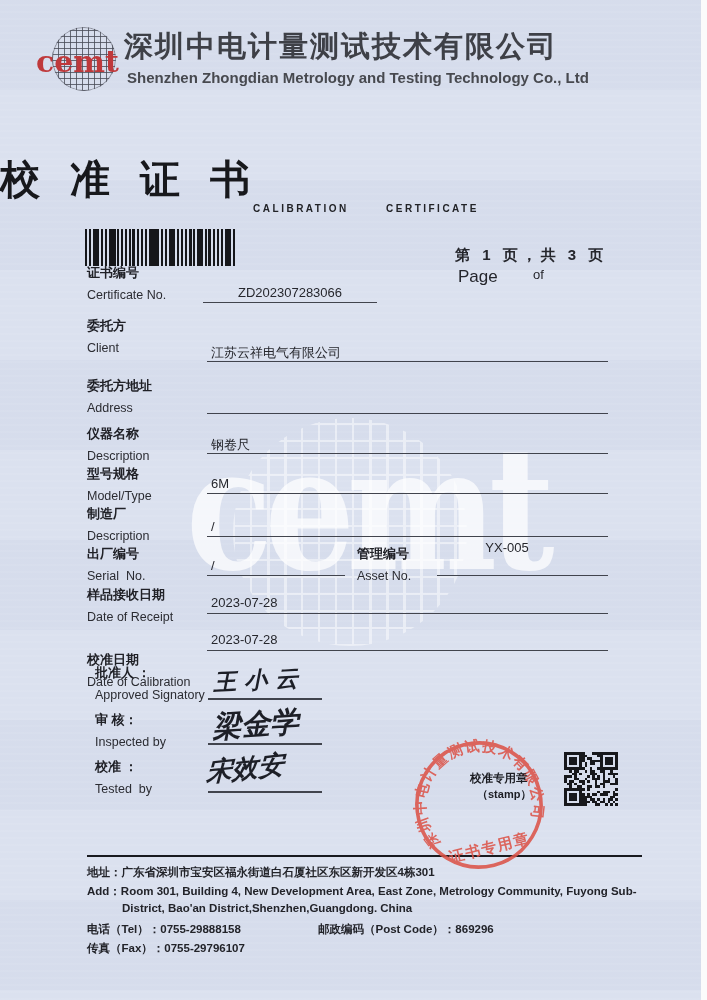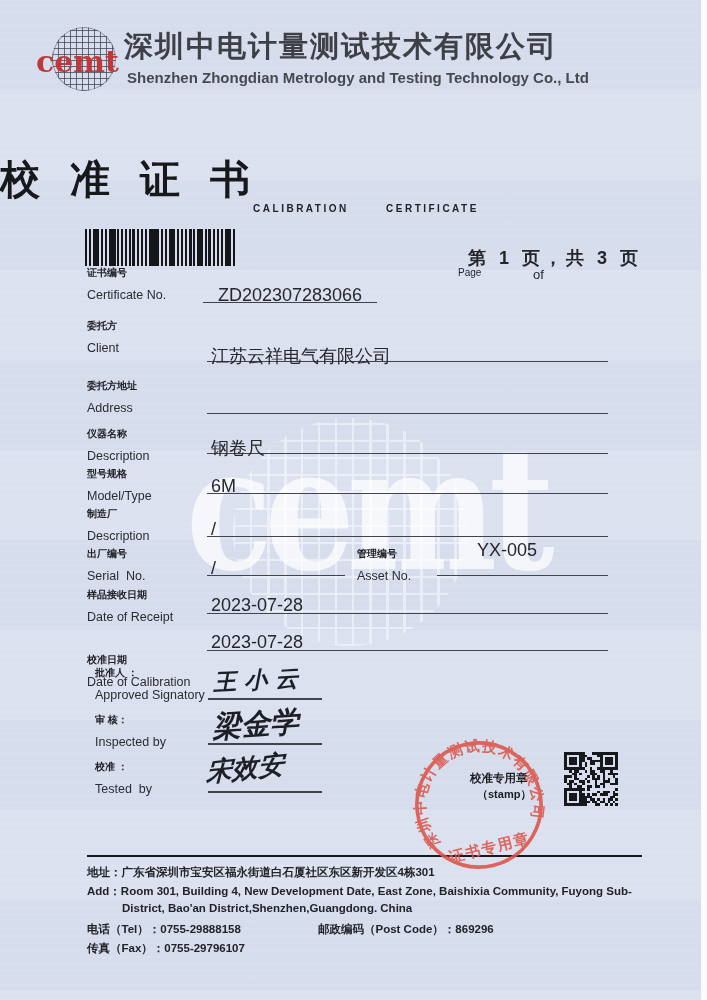--- a/index.html
+++ b/index.html
@@ -25,29 +25,29 @@
   .title-zh{position:absolute;left:0;top:152px;width:100%;text-align:left;font-size:40px;font-weight:600;
     letter-spacing:30px;box-sizing:border-box;color:#17181c;}
   .title-en{position:absolute;left:0;top:203px;width:100%;text-align:center;font-size:10px;font-weight:600;
     letter-spacing:2.5px;word-spacing:32px;padding-left:25px;box-sizing:border-box;color:#222327;}
   
   .barcode{position:absolute;left:85px;top:229px;width:152px;height:37px;
     background:
       repeating-linear-gradient(90deg,#15161a 0 2px, rgba(0,0,0,0) 2px 4px),
       repeating-linear-gradient(90deg, rgba(0,0,0,0) 0 9px,#15161a 9px 12px, rgba(0,0,0,0) 12px 19px),
       repeating-linear-gradient(90deg, rgba(0,0,0,0) 0 26px,#15161a 26px 31px, rgba(0,0,0,0) 31px 43px);}
-  .pageinfo-zh{position:absolute;left:455px;top:246px;font-size:18px;font-weight:600;letter-spacing:4px;margin-left:13px;}
-  .pageinfo-page{position:absolute;left:458px;top:267px;font-size:10px;}
+  .pageinfo-zh{position:absolute;left:455px;top:246px;font-size:15px;font-weight:600;letter-spacing:4px;}
+  .pageinfo-page{position:absolute;left:458px;top:267px;font-size:17px;}
   .pageinfo-of{position:absolute;left:533px;top:267px;font-size:13px;}
   
   .lbl{position:absolute;z-index:2;}
-  .lbl .zh{font-size:10px;font-weight:700;line-height:16px;white-space:pre;color:#202127;}
+  .lbl .zh{font-size:13px;font-weight:700;line-height:16px;white-space:pre;color:#202127;}
   .lbl .en{font-size:12.5px;line-height:16px;margin-top:6px;white-space:pre;color:#2b2c32;}
   .uline{position:absolute;height:0;border-bottom:1.6px solid #41444d;z-index:2;}
-  .val{position:absolute;font-size:18px;z-index:2;color:#26272d;white-space:pre;}
+  .val{position:absolute;font-size:13px;z-index:2;color:#26272d;white-space:pre;}
   .val.center{text-align:center;}
   .sig{position:absolute;z-index:2;font-family:"DejaVu Serif",serif;font-style:italic;font-weight:600;color:#1d1f27;}
   
   .wm-globe{position:absolute;left:233px;top:418px;width:234px;height:228px;border-radius:50%;z-index:1;
     background:
       repeating-linear-gradient(90deg, rgba(255,255,255,.95) 0 2.5px, rgba(0,0,0,0) 2.5px 17px),
       repeating-linear-gradient(0deg, rgba(255,255,255,.95) 0 2.5px, rgba(0,0,0,0) 2.5px 17px);
     opacity:.5;}
   .wm-text{position:absolute;left:186px;top:424px;z-index:1;font:700 142px "DejaVu Serif",serif;line-height:1;
     letter-spacing:-8px;color:rgba(255,255,255,.72);transform:scaleY(1.2);transform-origin:top left;}
@@ -419,20 +419,20 @@
       <rect x="8" y="20" width="1" height="1" fill="#17181c"></rect>
       <rect x="12" y="20" width="1" height="1" fill="#17181c"></rect>
       <rect x="13" y="20" width="1" height="1" fill="#17181c"></rect>
       <rect x="16" y="20" width="1" height="1" fill="#17181c"></rect>
       <rect x="18" y="20" width="1" height="1" fill="#17181c"></rect>
       <rect x="20" y="20" width="1" height="1" fill="#17181c"></rect>
     </svg>
 
   <div class="footer-line"></div>
   <div class="ft" style="left:87px;top:865px">地址：广东省深圳市宝安区福永街道白石厦社区东区新开发区4栋301</div>
-  <div class="ft" style="left:87px;top:884px">Add：Room 301, Building 4, New Development Date, East Zone, Baishixia Community, Fuyong Sub-</div>
+  <div class="ft" style="left:87px;top:884px">Add：Room 301, Building 4, New Development Area, East Zone, Metrology Community, Fuyong Sub-</div>
   <div class="ft" style="left:122px;top:902px">District, Bao'an District,Shenzhen,Guangdong. China</div>
   <div class="ft" style="left:87px;top:922px">电话（Tel）：0755-29888158</div>
   <div class="ft" style="left:318px;top:922px">邮政编码（Post Code）：869296</div>
   <div class="ft" style="left:87px;top:941px">传真（Fax）：0755-29796107</div>
 
   <div class="scan-edge"></div>
 </div>
 
 </body></html>

